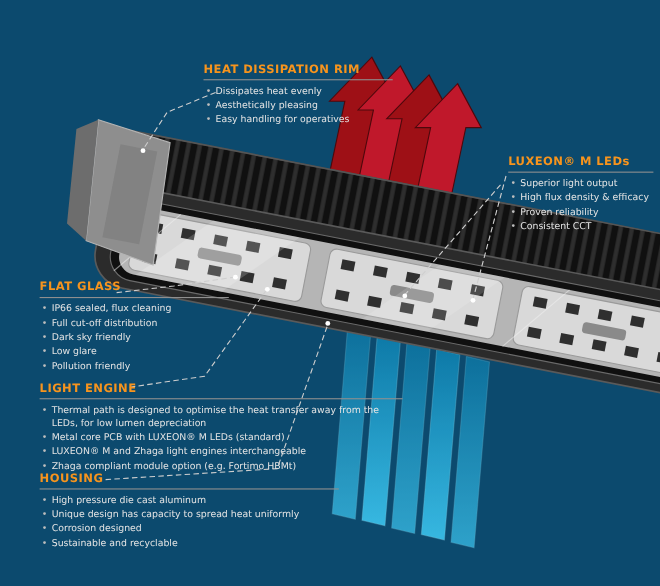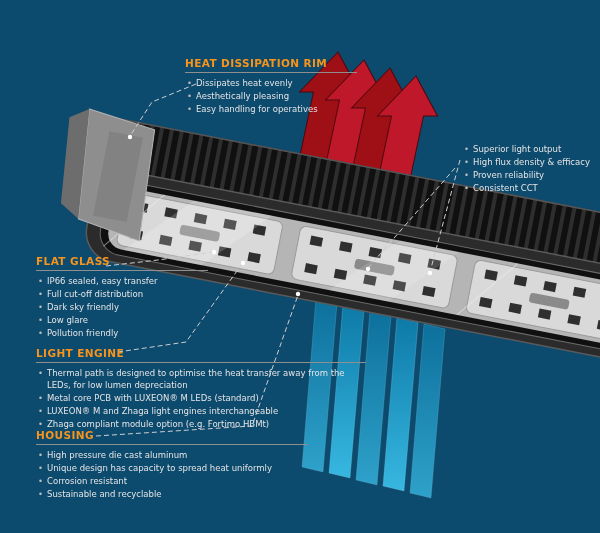--- a/index.html
+++ b/index.html
@@ -136,32 +136,33 @@
   <div class="callout co-heat">
     <h3>HEAT DISSIPATION RIM</h3>
     <ul>
       <li>Dissipates heat evenly</li>
       <li>Aesthetically pleasing</li>
       <li>Easy handling for operatives</li>
     </ul>
   </div>
 
   <div class="callout co-luxeon">
+    <h3>LUXEON® M LEDs</h3>
     <ul>
       <li>Superior light output</li>
       <li>High flux density &amp; efficacy</li>
       <li>Proven reliability</li>
       <li>Consistent CCT</li>
     </ul>
   </div>
 
   <div class="callout co-glass">
     <h3>FLAT GLASS</h3>
     <ul>
-      <li>IP66 sealed, easy transfer</li>
+      <li>IP66 sealed, flux cleaning</li>
       <li>Full cut-off distribution</li>
       <li>Dark sky friendly</li>
       <li>Low glare</li>
       <li>Pollution friendly</li>
     </ul>
   </div>
 
   <div class="callout co-engine">
     <h3>LIGHT ENGINE</h3>
     <ul>
@@ -170,18 +171,18 @@
       <li>LUXEON® M and Zhaga light engines interchangeable</li>
       <li>Zhaga compliant module option (e.g. Fortimo HBMt)</li>
     </ul>
   </div>
 
   <div class="callout co-housing">
     <h3>HOUSING</h3>
     <ul>
       <li>High pressure die cast aluminum</li>
       <li>Unique design has capacity to spread heat uniformly</li>
-      <li>Corrosion resistant</li>
+      <li>Corrosion designed</li>
       <li>Sustainable and recyclable</li>
     </ul>
   </div>
 
 </div>
 
 </body></html>

